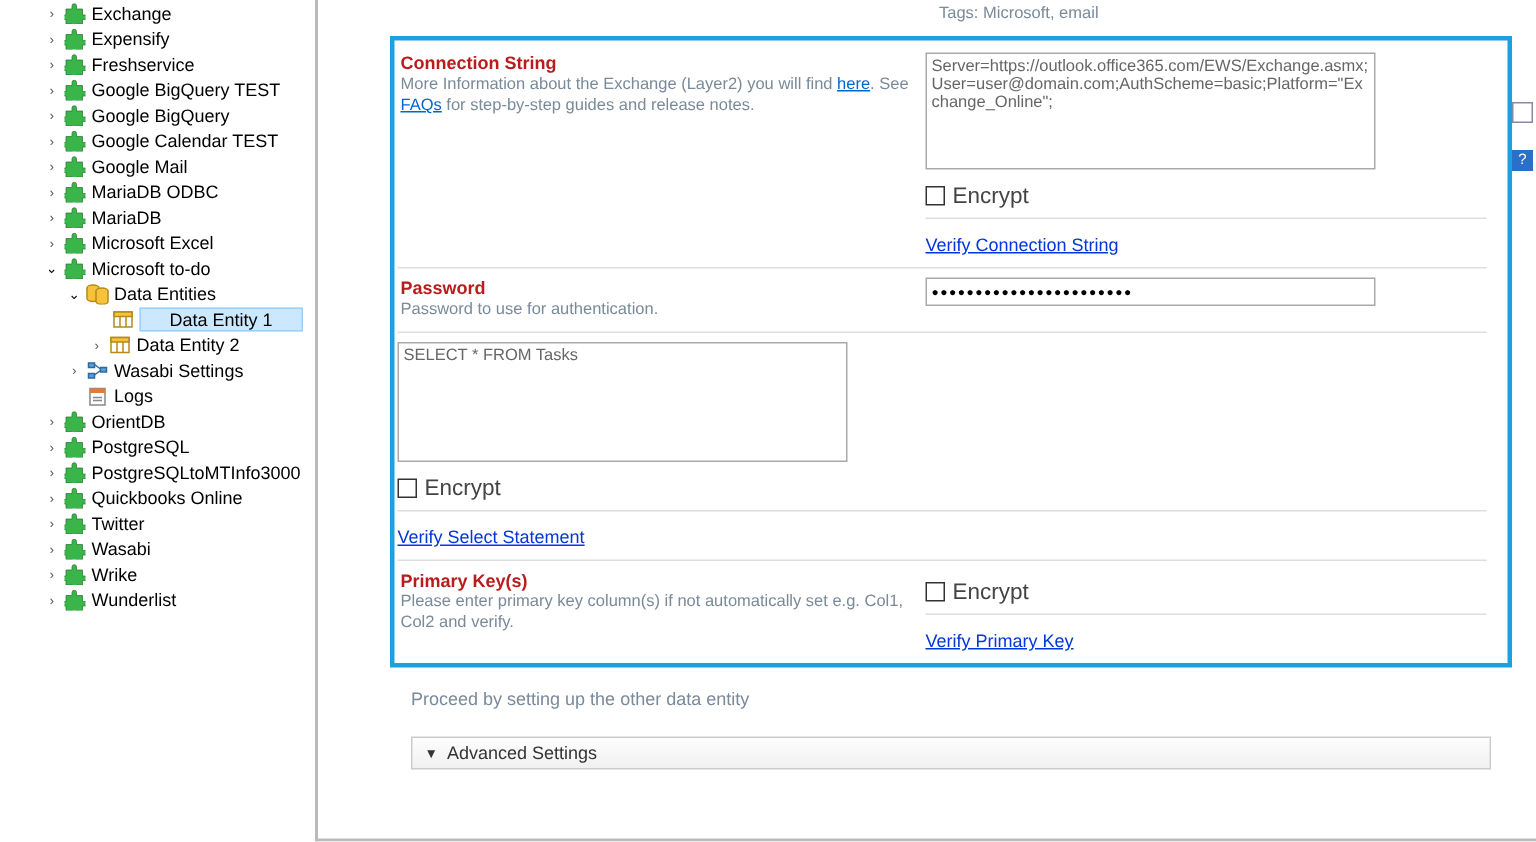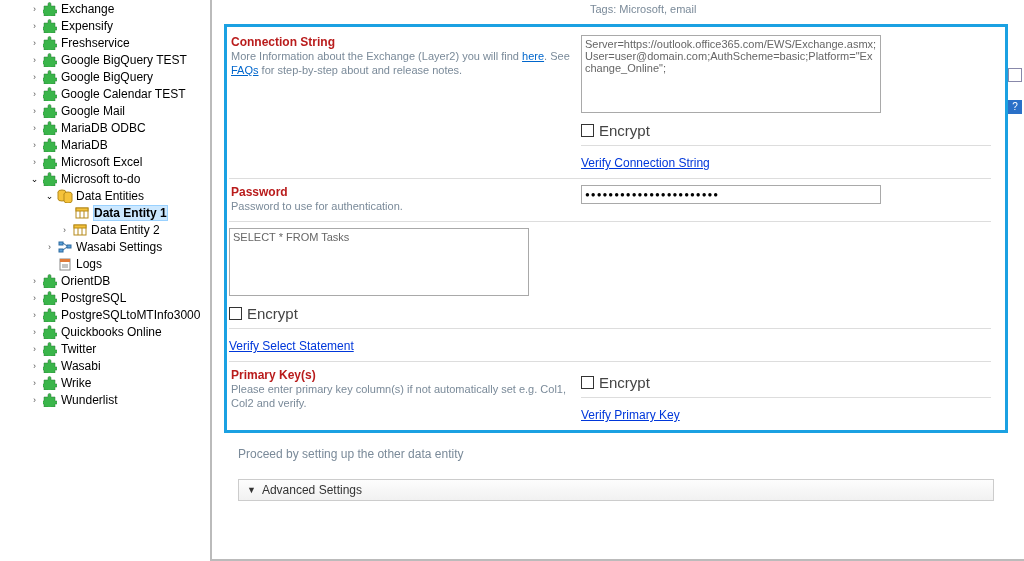--- a/index.html
+++ b/index.html
@@ -34,32 +34,31 @@
       margin-right:2px;
       font-size:9px;
       color:#555;
     }
     .tree-item .chev.down { color:#000; }
     .tree-item .ico { width:16px; height:16px; margin-right:3px; display:flex; align-items:center; justify-content:center; }
     .tree-item .lbl { color:#000; }
     .tree-item.selected .lbl {
       background:#cce8ff;
       border:1px solid #99d1ff;
-      padding:0 0;
-      font-weight:bold;
+      padding:0 19px;
     }
     .puzzle {
       width:14px;height:14px;
     }
     .puzzle svg { display:block; }
     
     .main {
       position:absolute;
       left:210px; top:0;
-      right:0; height:561px;
+      right:0; height:561px;padding-left:36px;
     }
     .main-border-left { position:absolute; left:0; top:0; width:2px; height:100%; background:#bbb; }
     .main-border-bottom { position:absolute; left:0; bottom:0; right:0; height:2px; background:#bbb; }
     .tags-hint { color:#7a8a99; font-size:11px; margin-left:380px; margin-top:3px; }
 
     .blue-box {
       border:3px solid #1ba1e2;
       margin:9px 16px 10px 14px;
       padding:8px 14px 6px 2px;
     }
@@ -397,21 +396,21 @@
   <div class="main-border-left"></div>
 
   <div class="tags-hint">Tags: Microsoft, email</div>
 
   <div class="blue-box">
 
     <div class="field-row">
       <div class="field-left">
         <div class="ftitle">Connection String</div>
         <div class="fdesc">
-          <span>More Information about the Exchange (Layer2) you will find </span><a href="#">here</a><span>. See </span><a href="#">FAQs</a><span> for step-by-step about and release notes.</span>
+          <span>More Information about the Exchange (Layer2) you will find </span><a href="#">here</a><span>. See </span><a href="#">FAQs</a><span> for step-by-step guides and release notes.</span>
         </div>
       </div>
       <div class="field-right">
         <textarea class="big" style="">Server=https://outlook.office365.com/EWS/Exchange.asmx;User=user@domain.com;AuthScheme=basic;Platform="Exchange_Online";</textarea>
         <div class="encrypt-row">
           <input type="checkbox" style="">
           <label>Encrypt</label>
         </div>
         <div class="divider"></div>
         <a href="#" class="verify-link">Verify Connection String</a>
@@ -423,21 +422,21 @@
         <div class="ftitle">Password</div>
         <div class="fdesc">Password to use for authentication.</div>
       </div>
       <div class="field-right">
         <input class="text" type="text" style="font-size: 8px; letter-spacing: 1px;" value="●●●●●●●●●●●●●●●●●●●●●●●">
       </div>
     </div>
 
     <div class="field-row">
       <div class="field-right">
-        <textarea class="big" style="height: 68px;">SELECT * FROM Tasks</textarea>
+        <textarea class="big" style="height: 80px;">SELECT * FROM Tasks</textarea>
         <div class="encrypt-row">
           <input type="checkbox" style="">
           <label>Encrypt</label>
         </div>
         <div class="divider"></div>
         <a href="#" class="verify-link">Verify Select Statement</a>
       </div>
     </div>
 
     <div class="field-row" style="padding-bottom:2px">

